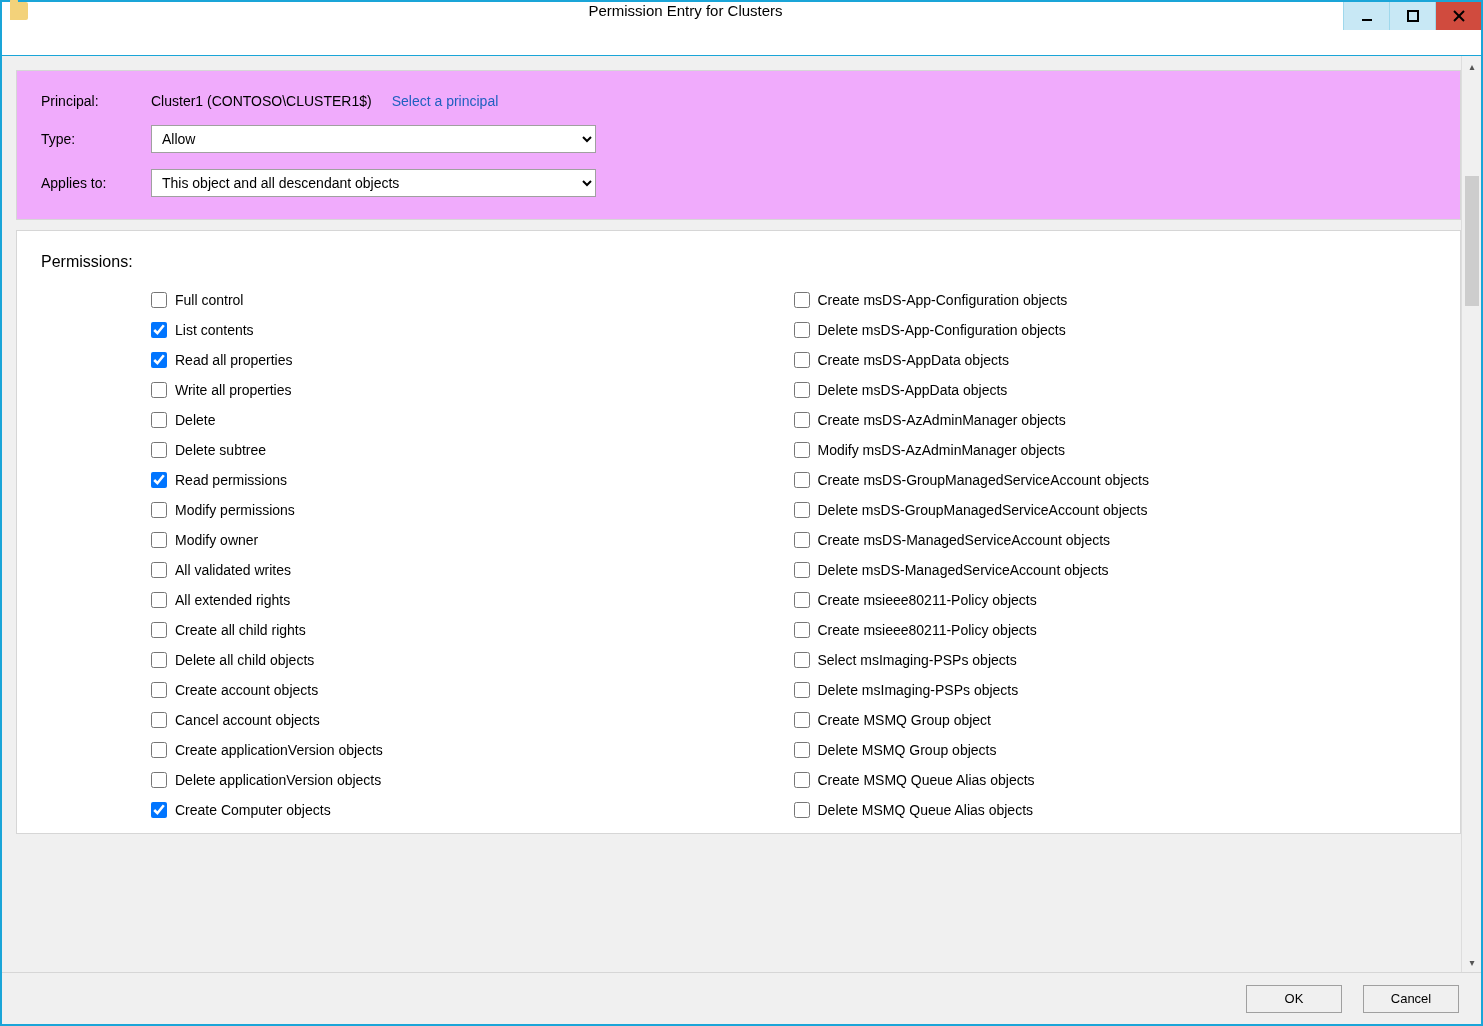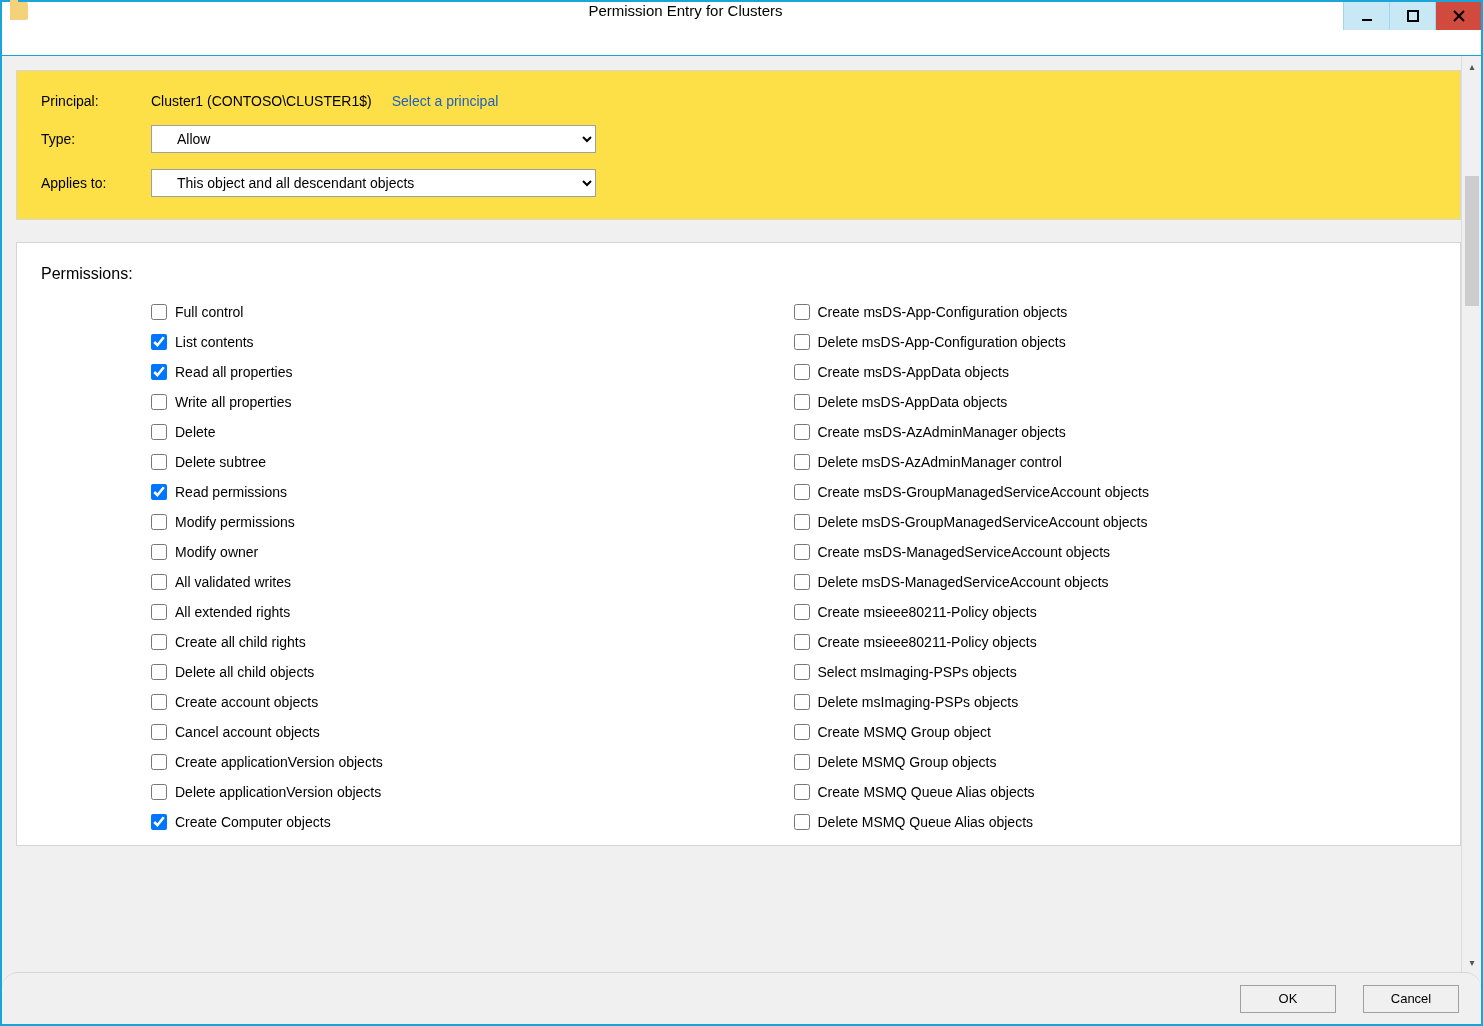--- a/index.html
+++ b/index.html
@@ -105,24 +105,24 @@
     .scroll-thumb {
       position: absolute;
       top: 120px;
       width: 14px;
       left: 3px;
       height: 130px;
       background: #cdcdcd;
       border-radius: 0;
     }
     .panel-box {
-      background: #fde047;
+      background: #f0abfc;
       border: 1px solid #d6d6d6;
       padding: 22px 24px;
-      margin-bottom: 22px;
+      margin-bottom: 10px;
     }
     .form-row {
       display: flex;
       align-items: center;
       margin-bottom: 16px;
     }
     .form-row:last-child { margin-bottom: 0; }
     .form-label {
       width: 110px;
       font-size: 14px;
@@ -133,21 +133,21 @@
     }
     .link {
       color: #2060c0;
       font-size: 14px;
       cursor: pointer;
     }
     select {
       width: 445px;
       height: 28px;
       font-size: 14px;
-      padding: 2px 21px;
+      padding: 2px 6px;
       border: 1px solid #a0a0a0;
       background: #fff;
       font-family: inherit;
     }
     .permissions-box {
       background: #fff;
       border: 1px solid #d6d6d6;
       padding: 22px 24px 8px 24px;
     }
     .permissions-title {
@@ -175,22 +175,21 @@
     }
     .perm-item label { cursor: pointer; }
     .footer {
       height: 52px;
       background: #f0f0f0;
       border-top: 1px solid #d6d6d6;
       display: flex;
       align-items: center;
       justify-content: flex-end;
       padding-right: 22px;
-      gap: 27px;
-      border-radius: 16px;
+      gap: 21px;
     }
     .btn {
       min-width: 96px;
       height: 28px;
       background: #f0f0f0;
       border: 1px solid #a0a0a0;
       font-size: 13px;
       font-family: inherit;
       cursor: pointer;
     }
@@ -339,21 +338,21 @@
               <div class="perm-item">
                 <input type="checkbox" id="right-cb-3" style="">
                 <label for="right-cb-3">Delete msDS-AppData objects</label>
               </div>
               <div class="perm-item">
                 <input type="checkbox" id="right-cb-4" style="">
                 <label for="right-cb-4">Create msDS-AzAdminManager objects</label>
               </div>
               <div class="perm-item">
                 <input type="checkbox" id="right-cb-5" style="">
-                <label for="right-cb-5">Delete msDS-AzAdminManager control</label>
+                <label for="right-cb-5">Modify msDS-AzAdminManager objects</label>
               </div>
               <div class="perm-item">
                 <input type="checkbox" id="right-cb-6" style="">
                 <label for="right-cb-6">Create msDS-GroupManagedServiceAccount objects</label>
               </div>
               <div class="perm-item">
                 <input type="checkbox" id="right-cb-7" style="">
                 <label for="right-cb-7">Delete msDS-GroupManagedServiceAccount objects</label>
               </div>
               <div class="perm-item">

